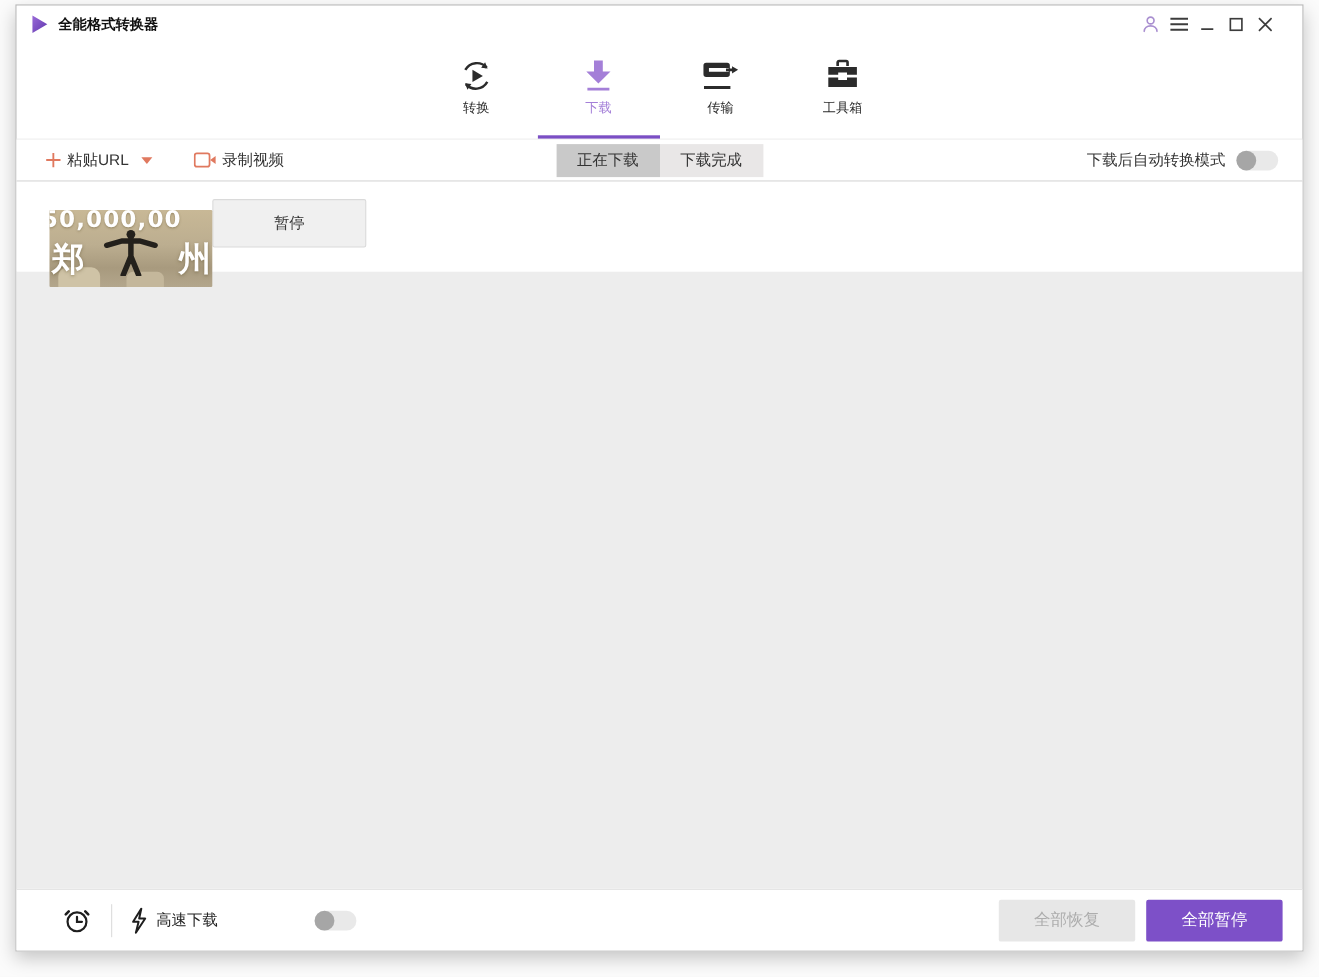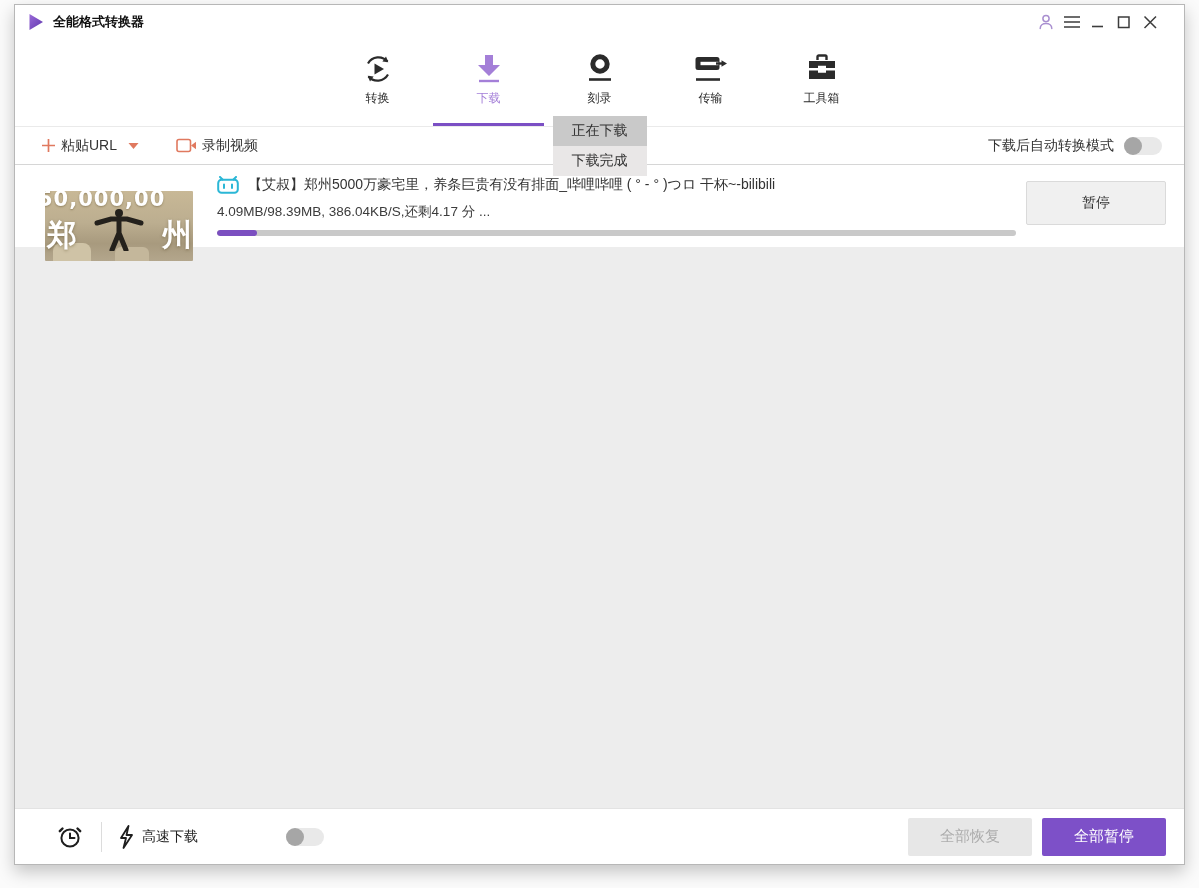--- a/index.html
+++ b/index.html
@@ -26,21 +26,21 @@
   .nav-tab .icon-box { height:38px; display:flex; align-items:center; justify-content:center; }
   .nav-tab .nav-label { font-size:12px; color:#2b2b2b; margin-top:2px; }
   .nav-tab.active .nav-label { color:#a47fd8; }
   .nav-tab.active::after { content:""; position:absolute; left:0; bottom:0; width:100%; height:3px; background:#7b4fc4; }
 
   
   .toolbar { height:38px; position:relative; display:flex; align-items:center; border-bottom:1px solid #d6d6d6; flex:0 0 auto; background:#fff; }
   .tool-left { display:flex; align-items:center; margin-left:26px; gap:6px; }
   .tool-btn { display:flex; align-items:center; gap:5px; cursor:pointer; font-size:14px; color:#333; }
   .tool-btn + .tool-btn { margin-left:20px;padding-left:11px; }
-  .seg { position:absolute; left:50%; top:50%; transform:translate(-50%,-50%); display:flex;flex-direction:column; }
+  .seg { position:absolute; left:50%; top:50%; transform:translate(-50%,-50%); display:flex; }
   .seg-tab { height:30px; padding:0 19px; display:flex; align-items:center; font-size:14px; color:#333; cursor:pointer; background:#e9e7e7; }
   .seg-tab.active { background:#c9c9c9; }
   .tool-right { position:absolute; right:22px; top:0; height:100%; display:flex; align-items:center; gap:10px; }
   .tool-right .auto-label { font-size:14px; color:#333; }
 
   .toggle { width:38px; height:18px; border-radius:9px; background:#e9e9e9; position:relative; cursor:pointer; flex:0 0 auto; }
   .toggle .knob { position:absolute; left:0; top:0; width:18px; height:18px; border-radius:50%; background:#a6a6a6; }
 
   
   .dl-row { height:82px; background:#fff; display:flex; align-items:center; padding:0 18px 0 30px; flex:0 0 auto; }
@@ -139,29 +139,20 @@
     <div class="nav-tab active">
       <div class="icon-box">
           <svg width="30" height="32" viewBox="0 0 30 32">
         <path d="M11 2 h8 v10 h7 L15 23 L4 12 h7 Z" fill="#a47fd8"></path>
         <path d="M5 28 h20" stroke="#a47fd8" stroke-width="2.4"></path>
       </svg>
         </div>
       <span class="nav-label">下载</span>
     </div>
 
-    <div class="nav-tab">
-      <div class="icon-box">
-          <svg width="30" height="32" viewBox="0 0 30 32">
-        <circle cx="15" cy="11" r="7.2" fill="none" stroke="#2b2b2b" stroke-width="5"></circle>
-        <path d="M4 26.5 h22" stroke="#2b2b2b" stroke-width="2.6"></path>
-      </svg>
-        </div>
-      <span class="nav-label">刻录</span>
-    </div>
 
     <div class="nav-tab">
       <div class="icon-box">
           <svg width="34" height="32" viewBox="0 0 34 32">
         <path d="M4 4 h19 a2.5 2.5 0 0 1 2.5 2.5 v8 a2.5 2.5 0 0 1 -2.5 2.5 h-19 a2.5 2.5 0 0 1 -2.5-2.5 v-8 A2.5 2.5 0 0 1 4 4 Z" fill="#2b2b2b"></path>
         <path d="M6.5 10.5 h18" stroke="#fff" stroke-width="3.4"></path>
         <path d="M22 10.5 h8" stroke="#2b2b2b" stroke-width="2.4"></path>
         <path d="M33 10.5 L27.5 7.2 v6.6 Z" fill="#2b2b2b"></path>
         <path d="M2 26.5 h24" stroke="#2b2b2b" stroke-width="2.6"></path>
       </svg>
@@ -219,34 +210,20 @@
       <div class="money">50,000,00</div>
       <div class="sofa"></div>
       <svg class="person" width="52" height="44" viewBox="0 0 52 44">
         <circle cx="26" cy="6" r="4" fill="#24211c"></circle>
         <path d="M26 10 L26 26 M4 16 L18 12 L34 12 L48 16 M26 26 L19 43 M26 26 L33 43" stroke="#24211c" stroke-width="5" stroke-linecap="round" fill="none"></path>
       </svg>
       <div class="char left">郑</div>
       <div class="char right">州</div>
     </div>
 
-    <div class="dl-mid">
-      <div class="dl-title-row">
-        <svg width="22" height="18" viewBox="0 0 22 18" style="flex:0 0 auto">
-          <path d="M5.5 3.5 L3 1 M16.5 3.5 L19 1" stroke="#2bb7d6" stroke-width="2" stroke-linecap="round"></path>
-          <rect x="1.2" y="3.8" width="19.6" height="13" rx="3.4" fill="none" stroke="#2bb7d6" stroke-width="2"></rect>
-          <path d="M7 8.5 v3.4 M15 8.5 v3.4" stroke="#2bb7d6" stroke-width="2" stroke-linecap="round"></path>
-        </svg>
-        <span class="dl-title">【艾叔】郑州5000万豪宅里，养条巨贵有没有排面_哔哩哔哩 ( ° - ° )つロ 干杯~-bilibili</span>
-      </div>
-      <div class="dl-info">4.09MB/98.39MB, 386.04KB/S,还剩4.17 分 ...</div>
-      <div class="dl-progress">
-        <div class="fill" style="width: 5%;"></div>
-      </div>
-    </div>
 
     <div class="pause-btn">暂停</div>
   </div>
 
   <div class="content"></div>
 
   <div class="footer">
     <div class="tb-btn" style="width:30px;height:30px">
       <svg width="26" height="26" viewBox="0 0 26 26">
         <circle cx="13" cy="14" r="8.6" fill="none" stroke="#1e1e1e" stroke-width="2"></circle>

